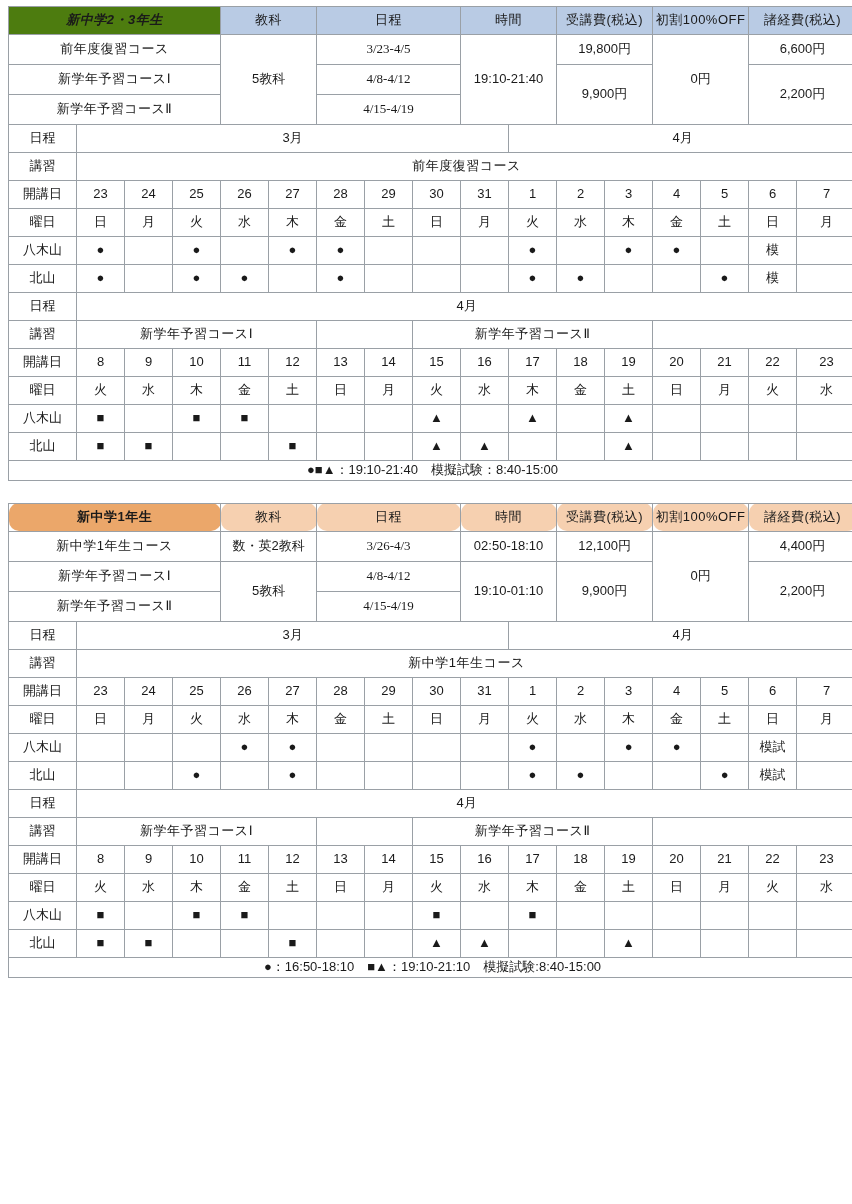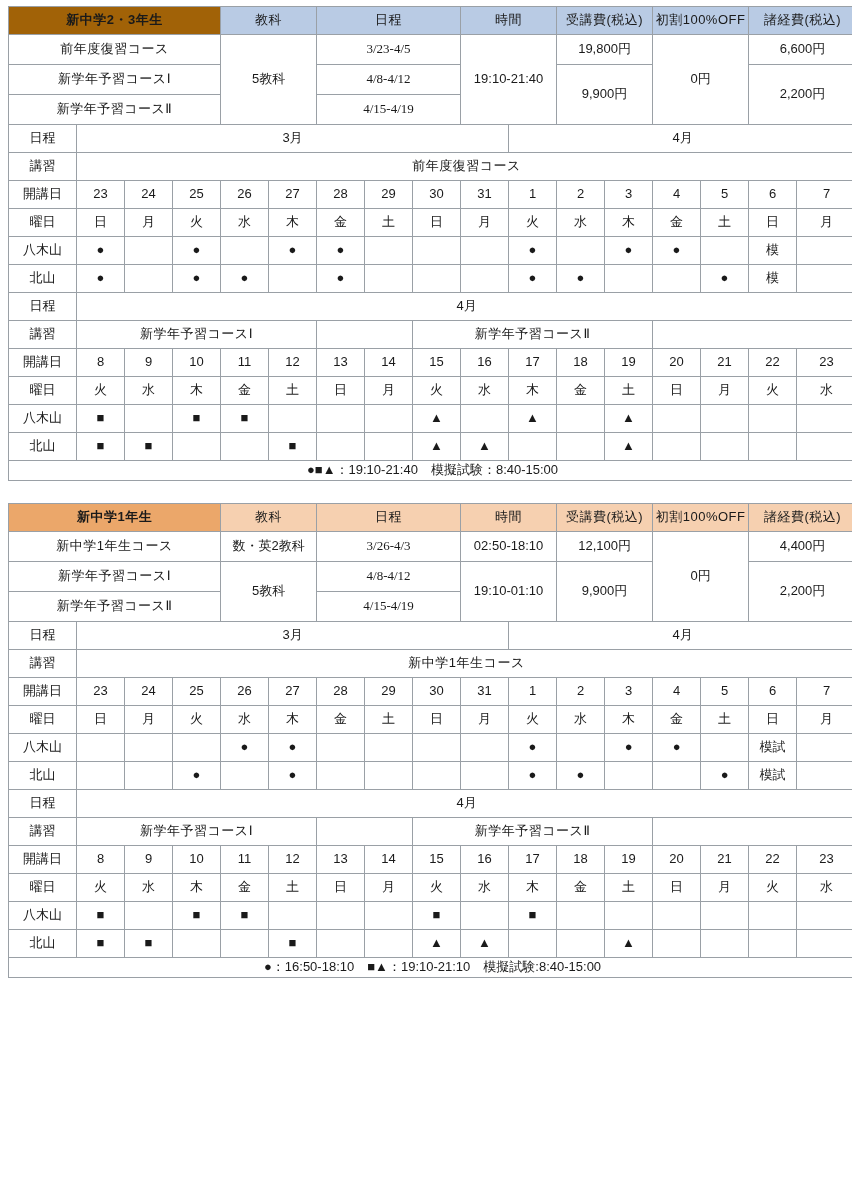--- a/index.html
+++ b/index.html
@@ -24,22 +24,22 @@
     color: #1a1a1a;
     padding: 2px 1px;
     line-height: 1.15;
     font-weight: normal;
     white-space: nowrap;
     overflow: hidden;
   }
 
   
   .hdr-blue td { background: #b9cbe4; font-size: 12.5px; letter-spacing: 0.5px; }
-  .hdr-blue td.first { background: #a16207; font-weight: bold; }
-  .hdr-orange td { background: #f6d0b0; font-size: 12.5px; letter-spacing: 0.5px; }
+  .hdr-blue td.first { background: #4d7c0f; font-weight: bold; font-style: italic; }
+  .hdr-orange td { background: #f6d0b0; font-size: 12.5px; letter-spacing: 0.5px; border-radius: 10px; }
   .hdr-orange td.first { background: #eba76a; font-weight: bold; }
 
   .course-name { font-size: 14px; font-weight: bold; letter-spacing: 0.5px; }
   .big-course { font-size: 15px; }
   .sub { font-size: 13px; margin-top: 16px; }
   .date-small { font-size: 12.5px; color: #333; font-family: Liberation Serif, serif; }
   .price { font-size: 13.5px; }
   .zero { color: #e8000d; font-size: 20px; font-weight: bold; }
   .rowlabel { font-size: 13px; }
   .mark { font-size: 13px; }

